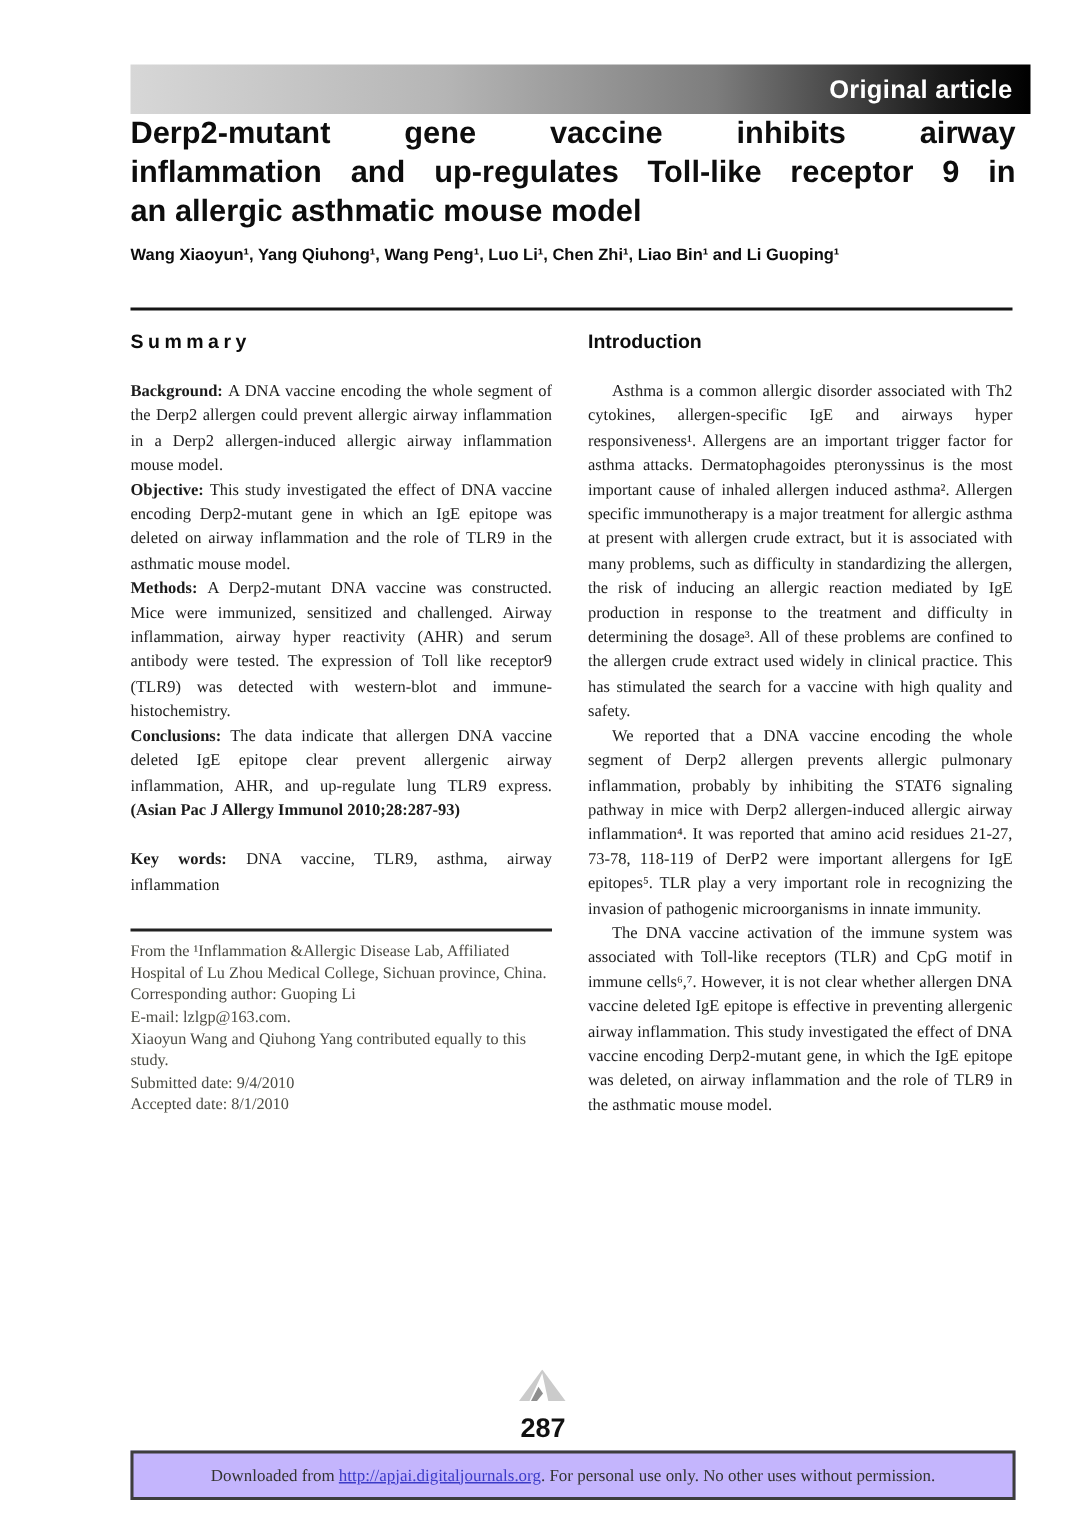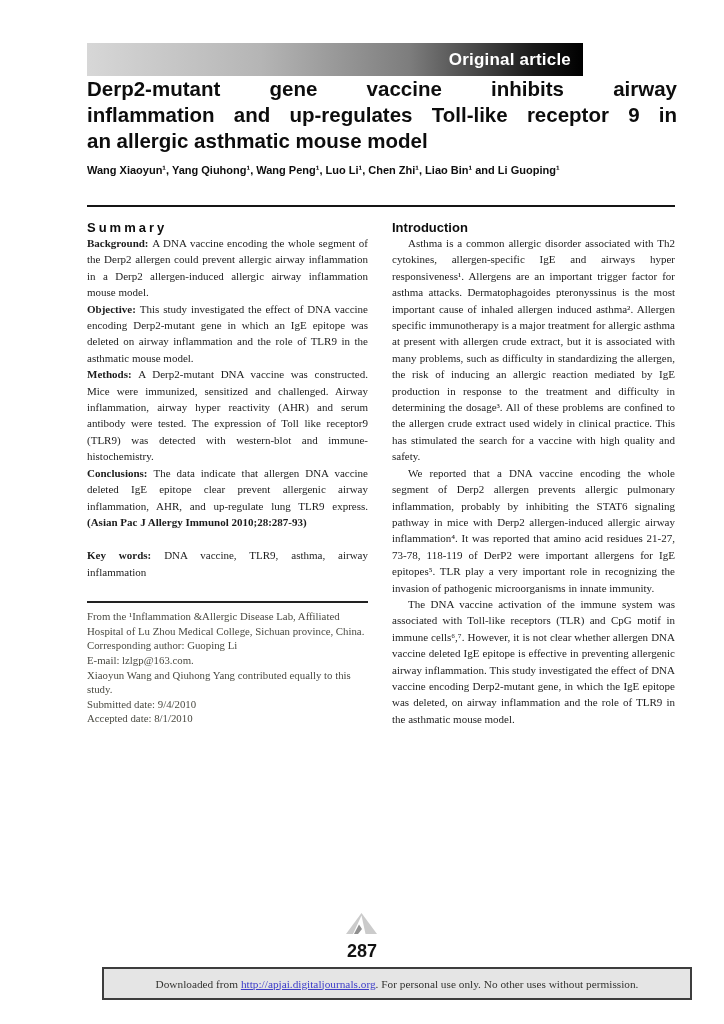--- a/index.html
+++ b/index.html
@@ -15,21 +15,21 @@
   }
   .content {
     position: absolute;
     left: 87px;
     width: 590px;
     top: 0;
   }
   .header-bar {
     margin-top: 43px;
     height: 33px;
-    width: 496px;
+    width: 600px;
     background: linear-gradient(90deg, #d7d7d7 0%, #b5b5b5 35%, #7d7d7d 65%, #1a1a1a 90%, #000000 100%);
     display: flex;
     align-items: center;
     justify-content: flex-end;
   }
   .header-bar .badge {
     color: #ffffff;
     font-family: "Liberation Sans", sans-serif;
     font-weight: bold;
     font-size: 17px;
@@ -62,20 +62,21 @@
     display: flex;
     gap: 24px;
   }
   .col-left  { width: 281px; flex: none; }
   .col-right { width: 283px; flex: none; }
   h2.section-heading {
     font-family: "Liberation Sans", sans-serif;
     font-weight: bold;
     font-size: 13px;
     color: #0d0d0d;
+    margin-bottom: 18px;
   }
   h2.spread { letter-spacing: 3px; }
   .body-p {
     font-size: 11px;
     line-height: 16.4px;
     text-align: justify;
   }
   .body-p b, .body-p strong { font-weight: bold; }
   .keywords { margin-top: 17px; }
   .footnote-rule {
@@ -100,31 +101,31 @@
   .logo { display: inline-block; }
   .page-number {
     margin-top: 2px;
     font-family: "Liberation Sans", sans-serif;
     font-weight: bold;
     font-size: 18px;
     color: #111111;
   }
   .footer-box {
     position: absolute;
-    left: 102px;
+    left: 87px;
     top: 967px;
     width: 590px;
     height: 33px;
     border: 2px solid #3d3d3d;
     display: flex;
     align-items: center;
     justify-content: center;
     font-size: 11.3px;
     color: #333330;
-    background: #e5e5e5;
+    background: #c4b5fd;
   }
   .footer-box a.footer-link {
     color: #3b3bc8;
     text-decoration: underline;
     cursor: pointer;
   }
 </style>
 </head>
 <body>
 

